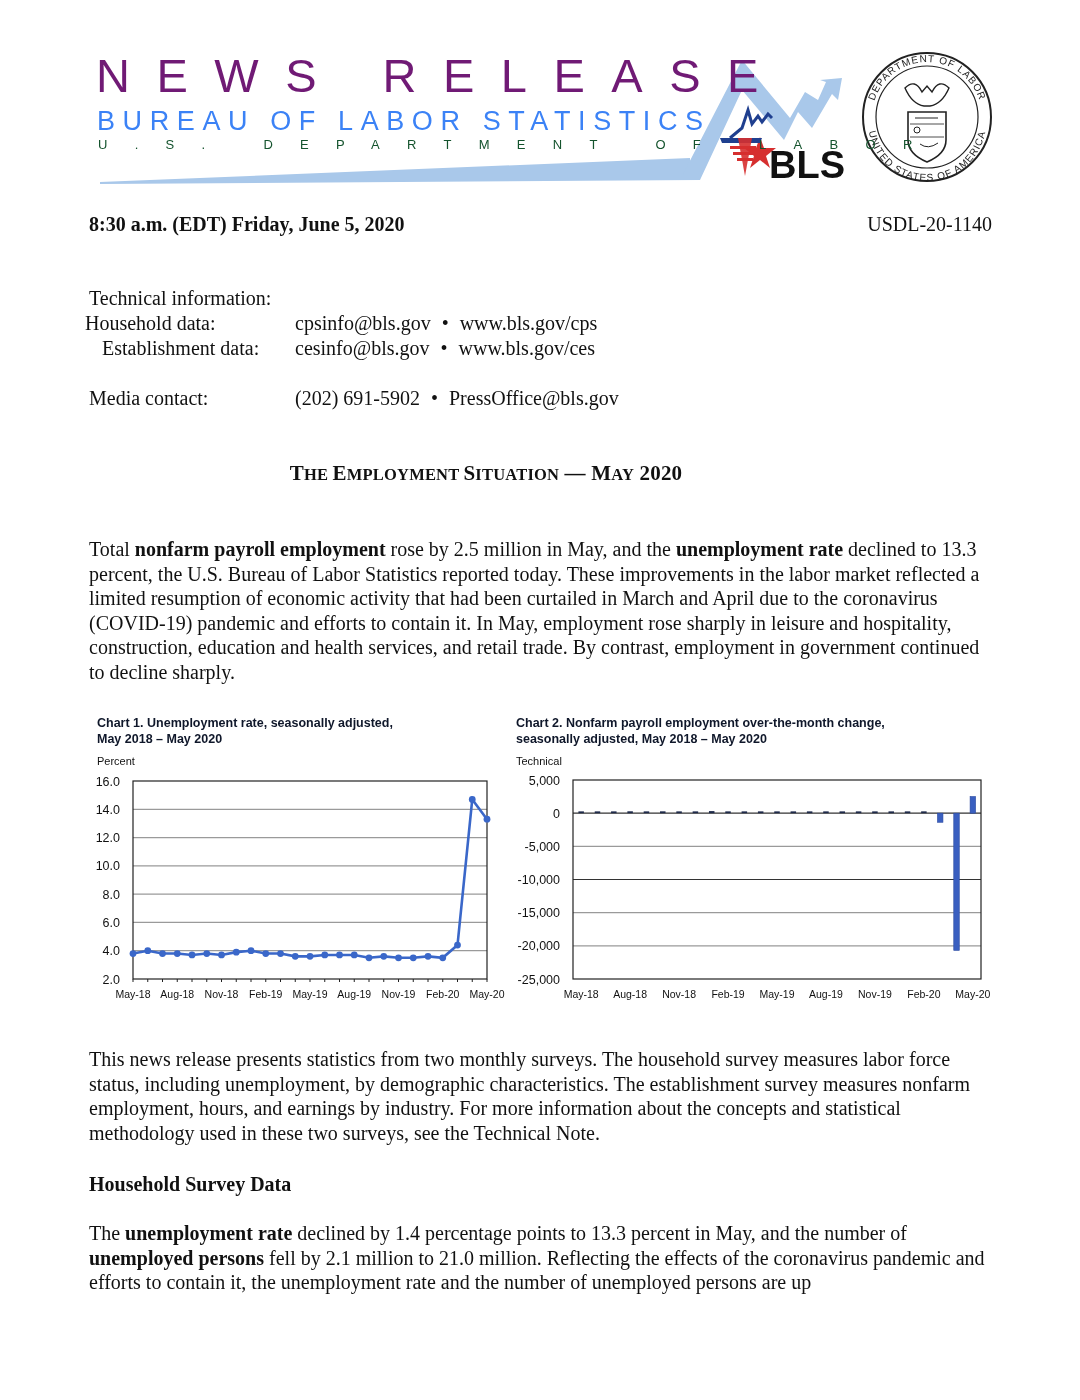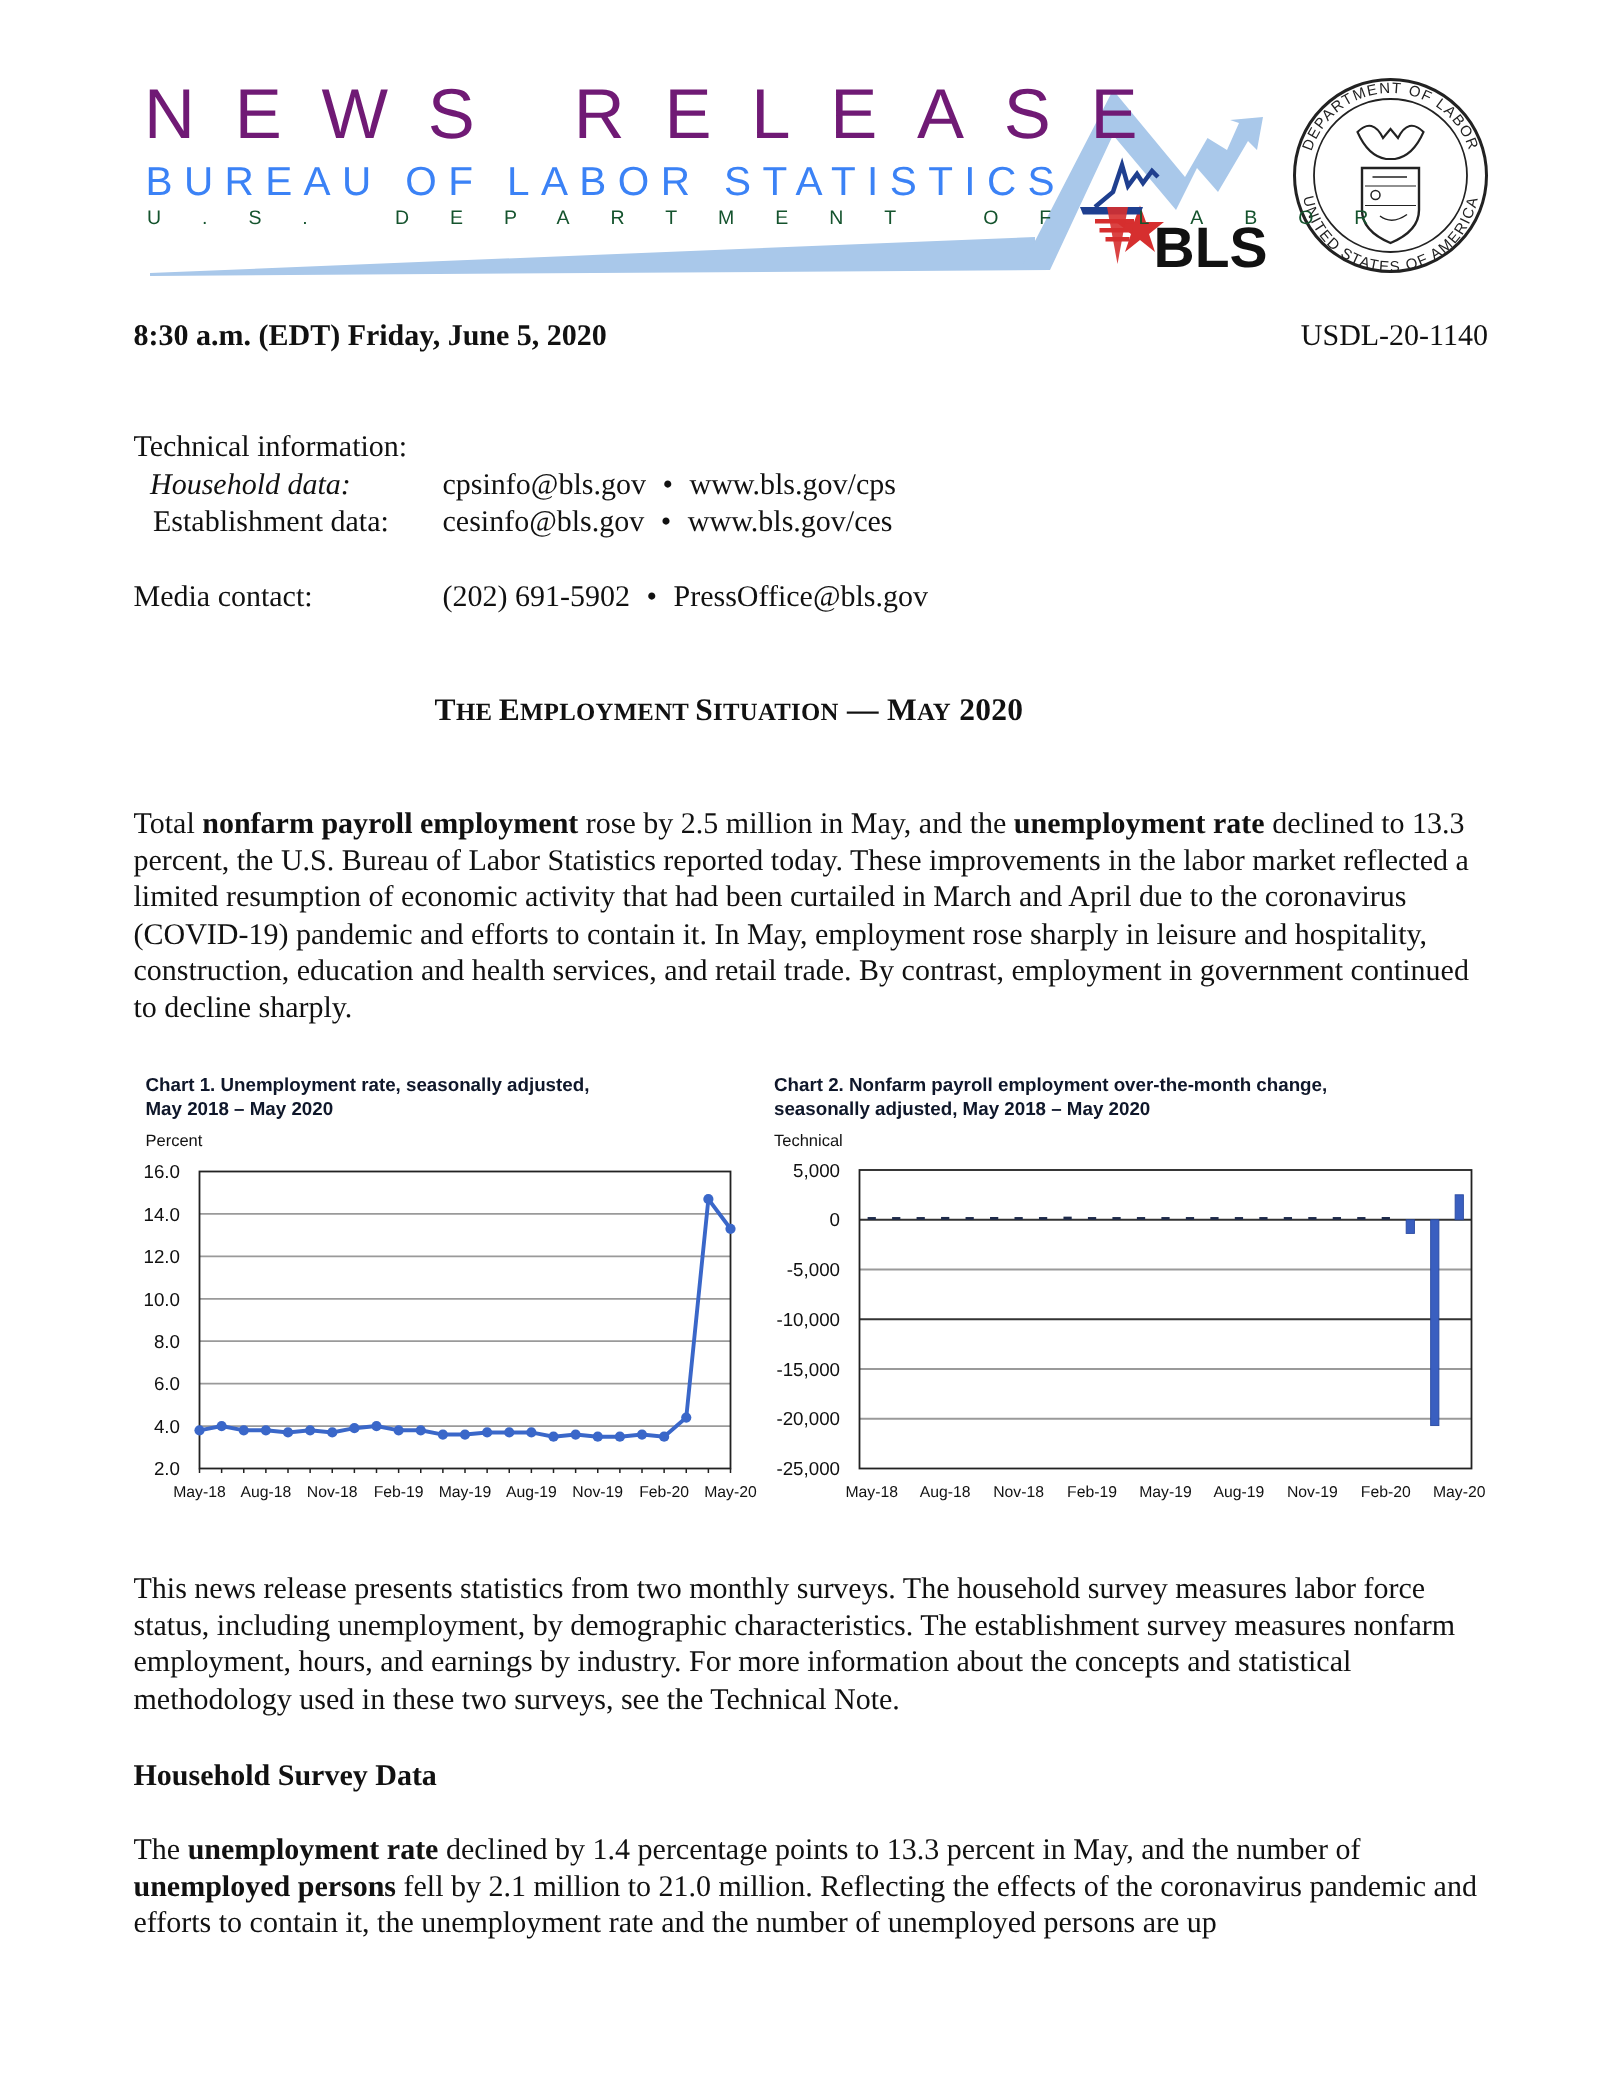--- a/index.html
+++ b/index.html
@@ -72,21 +72,21 @@
 <div class="abs mast-bureau">BUREAU OF LABOR STATISTICS</div>
 <div class="abs mast-dept">U.S. DEPARTMENT OF LABOR</div>
 
 <div class="abs embargo">
   <div>8:30 a.m. (EDT) Friday, June 5, 2020</div>
 </div>
 <div class="abs usdl">USDL-20-1140</div>
 
 <div class="abs contact" style="left:89px; top:286px;">Technical information:</div>
 
-<div class="abs contact" style="left:100px; top:311px;font-style:italic;">Household data:</div>
+<div class="abs contact" style="left:85px; top:311px;">Household data:</div>
 <div class="abs contact" style="left:295px; top:311px;">
   <span>cpsinfo@bls.gov</span>
   <span style="margin:0 6px;">•</span>
   <span>www.bls.gov/cps</span>
 </div>
 
 <div class="abs contact" style="left:102px; top:336px;">Establishment data:</div>
 <div class="abs contact" style="left:295px; top:336px;">
   <span>cesinfo@bls.gov</span>
   <span style="margin:0 6px;">•</span>

